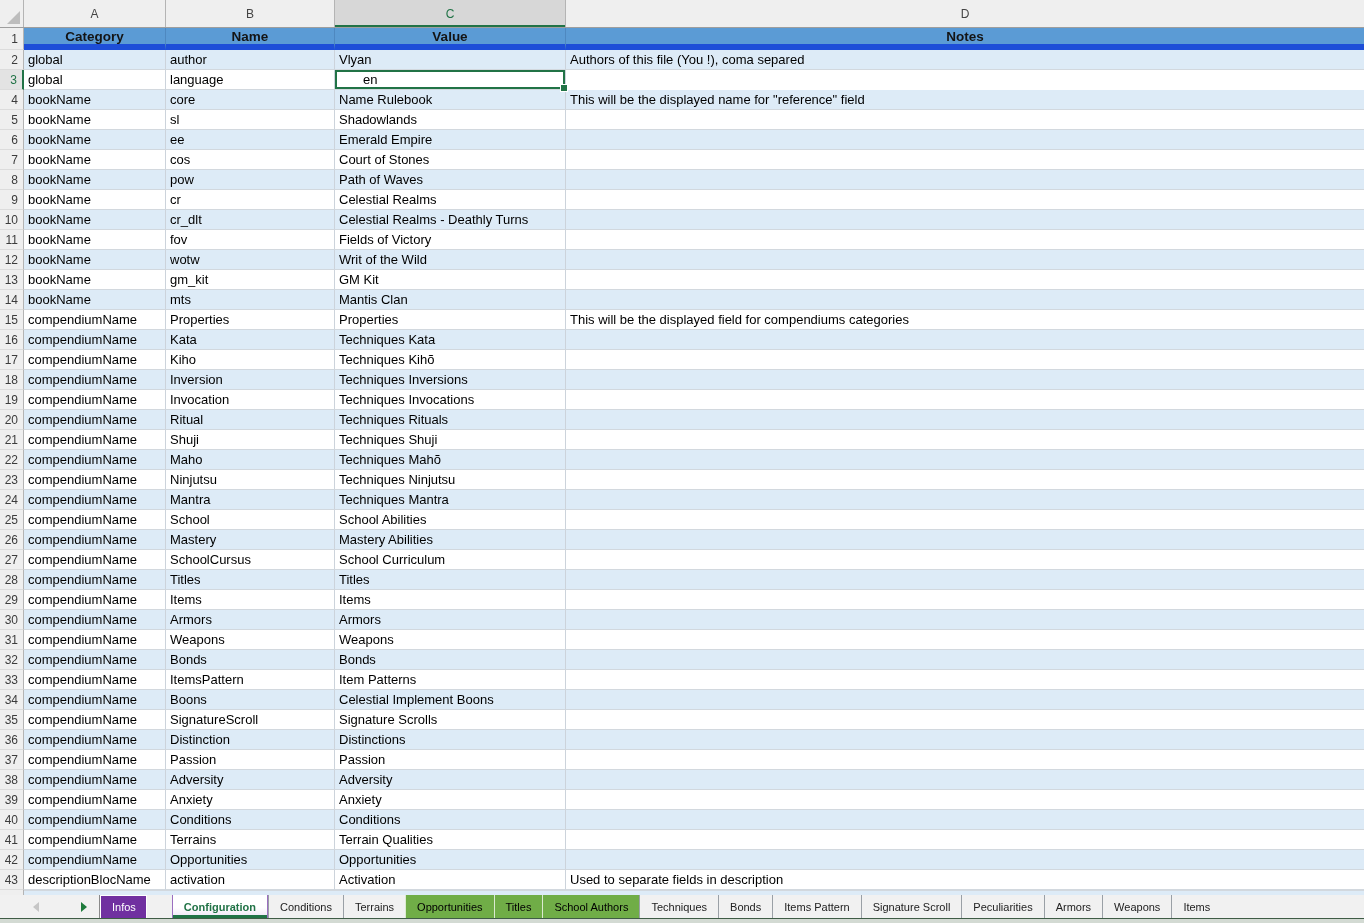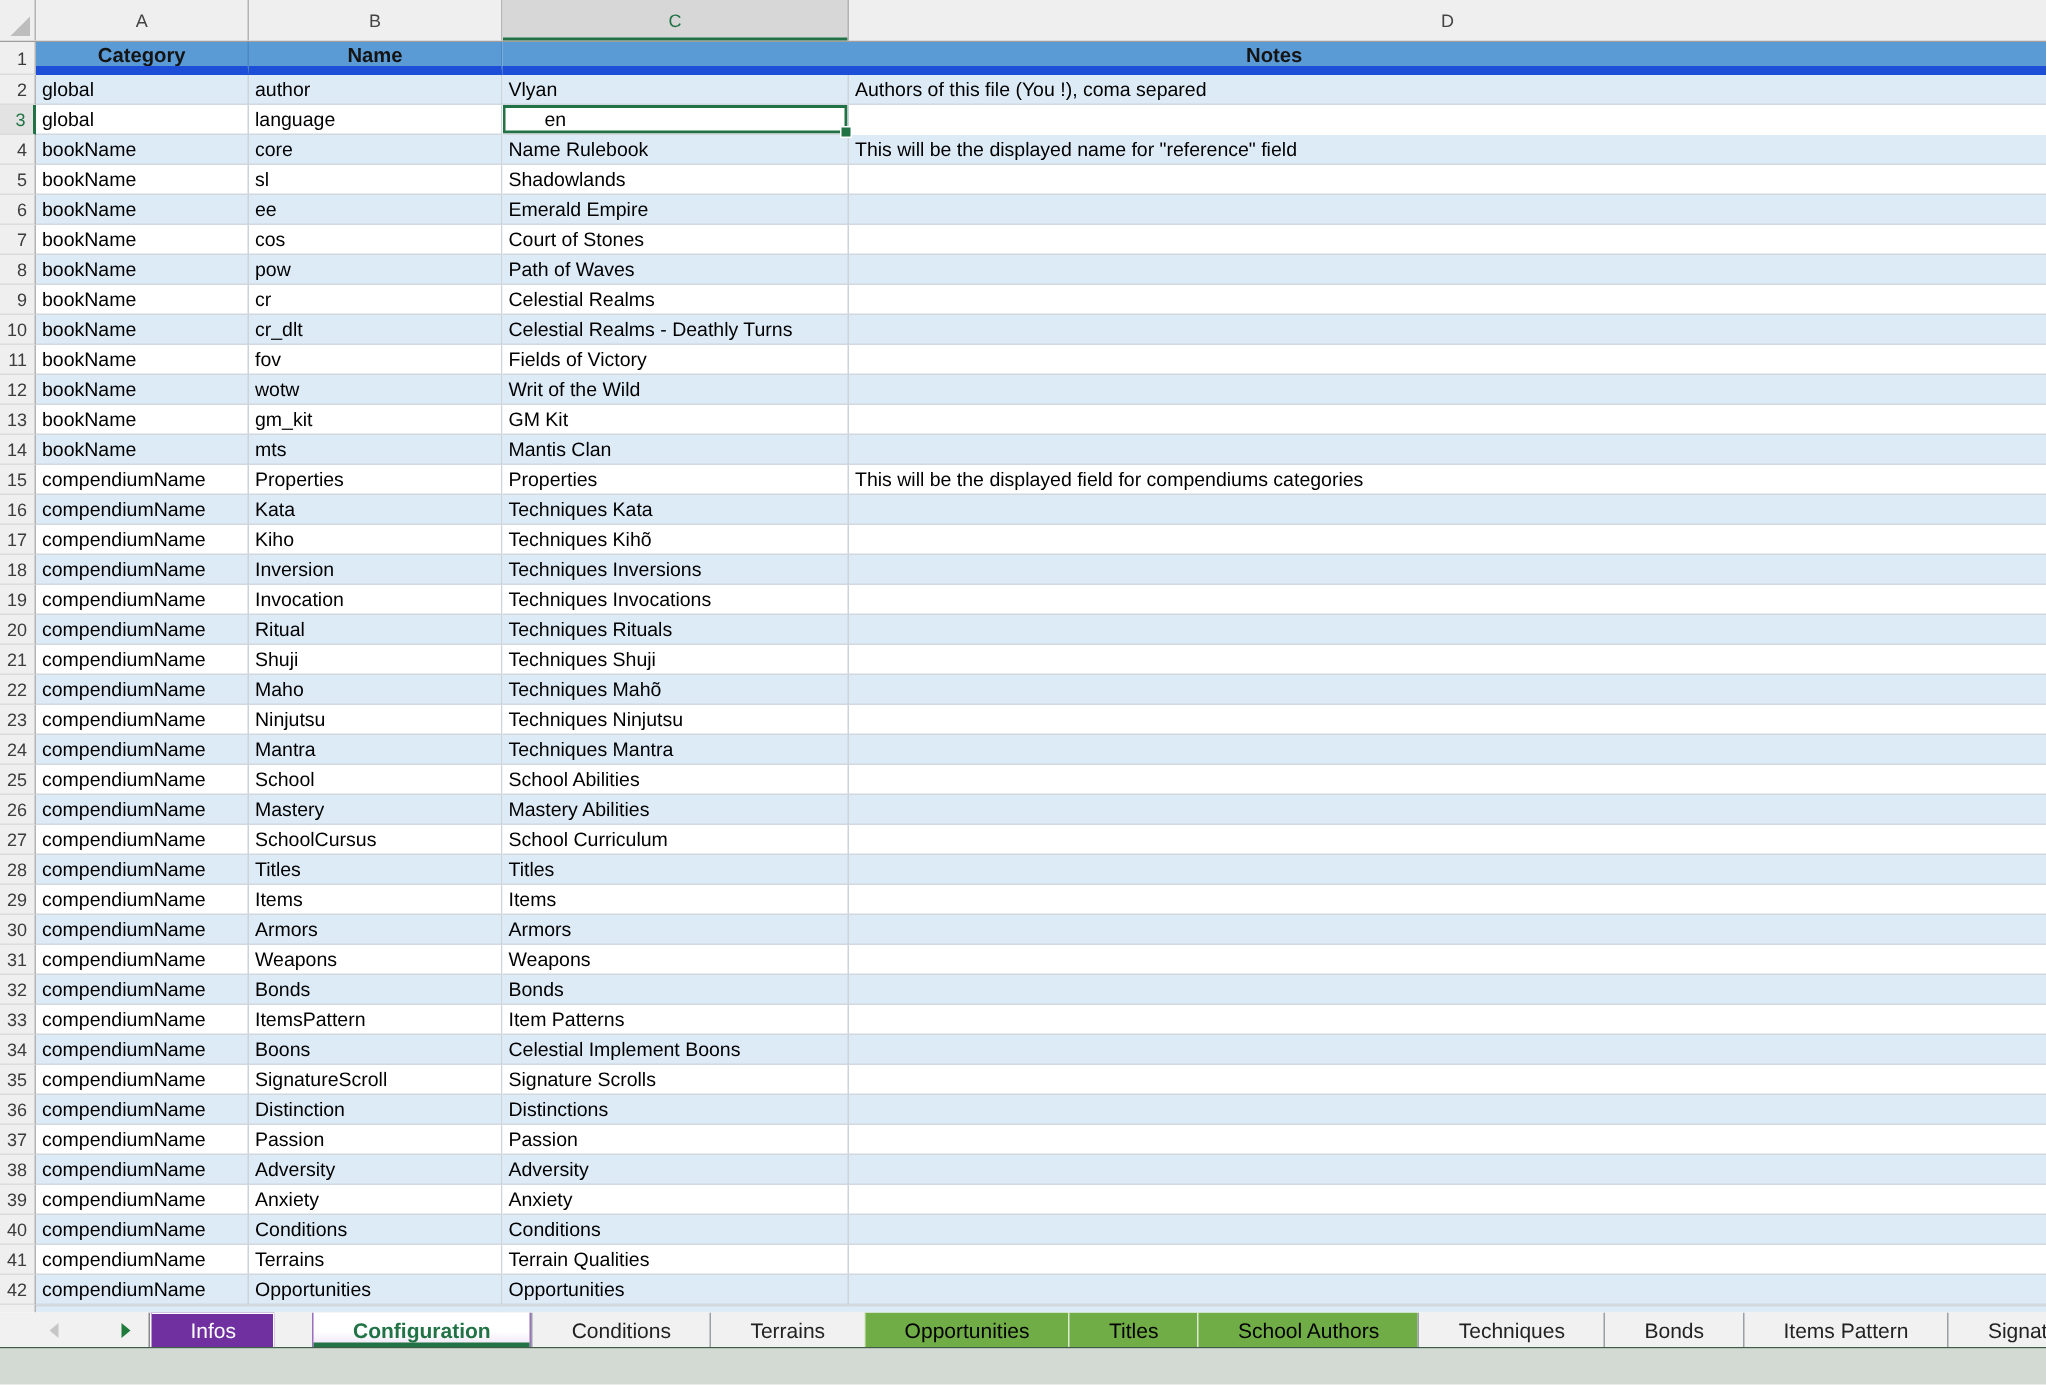--- a/index.html
+++ b/index.html
@@ -47,21 +47,21 @@
   .row44 .g{width:24px;flex:0 0 24px;background:#EFEFEF;border-right:1px solid #b4b4b4;box-sizing:border-box;}
   .row44 .b{flex:1;background:var(--band);border-top:1px solid #d2d8de;box-sizing:border-box;}
 
   
   .tabbar{height:24px;flex:0 0 24px;background:#F1F1F1;display:flex;align-items:stretch;overflow:hidden;
           border-bottom:1px solid #3f5c46;box-sizing:border-box;}
   .navzone{width:100px;flex:0 0 100px;display:flex;align-items:center;border-right:1px solid #8a8a8a;box-sizing:border-box;}
   .arr{width:0;height:0;cursor:pointer;}
   .arr.left{margin-left:33px;border-top:5px solid transparent;border-bottom:5px solid transparent;border-right:6px solid #c6c6c6;}
   .arr.right{margin-left:42px;border-top:5px solid transparent;border-bottom:5px solid transparent;border-left:6px solid #1e7b3c;}
-  .tab{display:flex;align-items:center;padding:0 26px;font-size:14px;color:#222;white-space:nowrap;cursor:pointer;position:relative;box-sizing:border-box;}
+  .tab{display:flex;align-items:center;padding:0 11px;font-size:11px;color:#222;white-space:nowrap;cursor:pointer;position:relative;box-sizing:border-box;}
   .tab.plain{border-left:1px solid #9aa0a6;}
   .tab.plain:first-of-type{border-left:none;}
   .tab.green{background:var(--tabgreen);color:#000;border-left:1px solid rgba(255,255,255,.75);}
   .tab.purple{background:var(--tabpurple);color:#fff;border-left:1px solid #fff;box-shadow:inset 0 1px 0 #fff,inset -1px 0 0 #fff;}
   .tab.active{background:linear-gradient(#ffffff 55%,#ece2f5);color:var(--green);font-weight:bold;
               border-left:1px solid #9b6fc0;border-right:1px solid #9b6fc0;margin-left:25px;}
   .tab.active::after{content:"";position:absolute;left:0;right:0;bottom:0;height:3px;background:var(--green);}
 
   .statusstrip{flex:1 1 auto;background:#d3dad3;}
 </style>
@@ -77,20 +77,21 @@
     <div class="colh wa">A</div>
     <div class="colh wb">B</div>
     <div class="colh wc active">C</div>
     <div class="colh wd">D</div>
   </div>
 
   <div class="row hdr">
     <div class="gut">1</div>
     <div class="cell ca">Category</div>
     <div class="cell cb">Name</div>
+    <div class="cell cc">Value</div>
     <div class="cell cd">Notes</div>
   </div>
 
   <div class="grid">
       <div class="row band">
         <div class="gut">2</div>
         <div class="cell ca">global</div>
         <div class="cell cb">author</div>
         <div class="cell cc">Vlyan</div>
         <div class="cell cd">Authors of this file (You !), coma separed</div>
@@ -366,20 +367,27 @@
         <div class="cell cb">Terrains</div>
         <div class="cell cc">Terrain Qualities</div>
         <div class="cell cd"></div>
       </div>
       <div class="row band">
         <div class="gut">42</div>
         <div class="cell ca">compendiumName</div>
         <div class="cell cb">Opportunities</div>
         <div class="cell cc">Opportunities</div>
         <div class="cell cd"></div>
+      </div>
+      <div class="row">
+        <div class="gut">43</div>
+        <div class="cell ca">descriptionBlocName</div>
+        <div class="cell cb">activation</div>
+        <div class="cell cc">Activation</div>
+        <div class="cell cd">Used to separate fields in description</div>
       </div>
     </div>
 
   <div class="row44">
     <div class="g"></div>
     <div class="b"></div>
   </div>
 
   <div class="tabbar">
     <div class="navzone">

